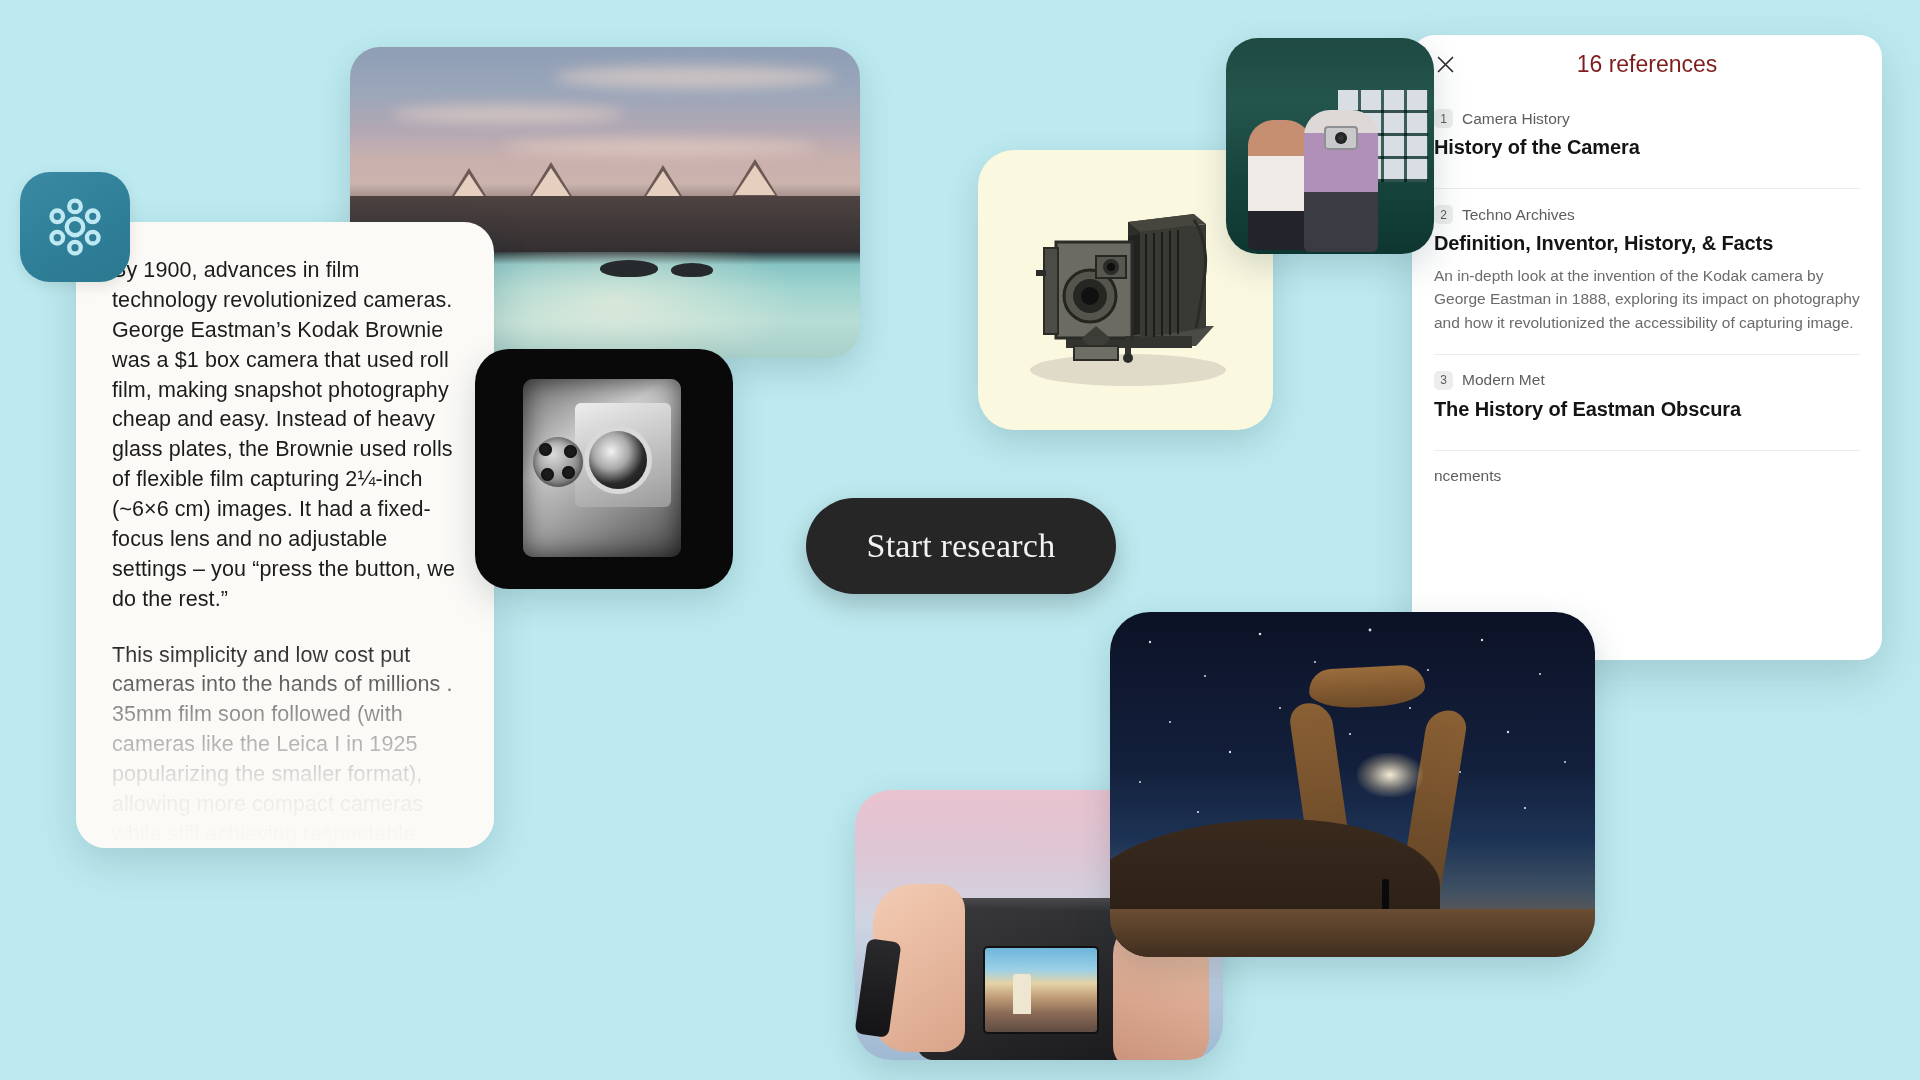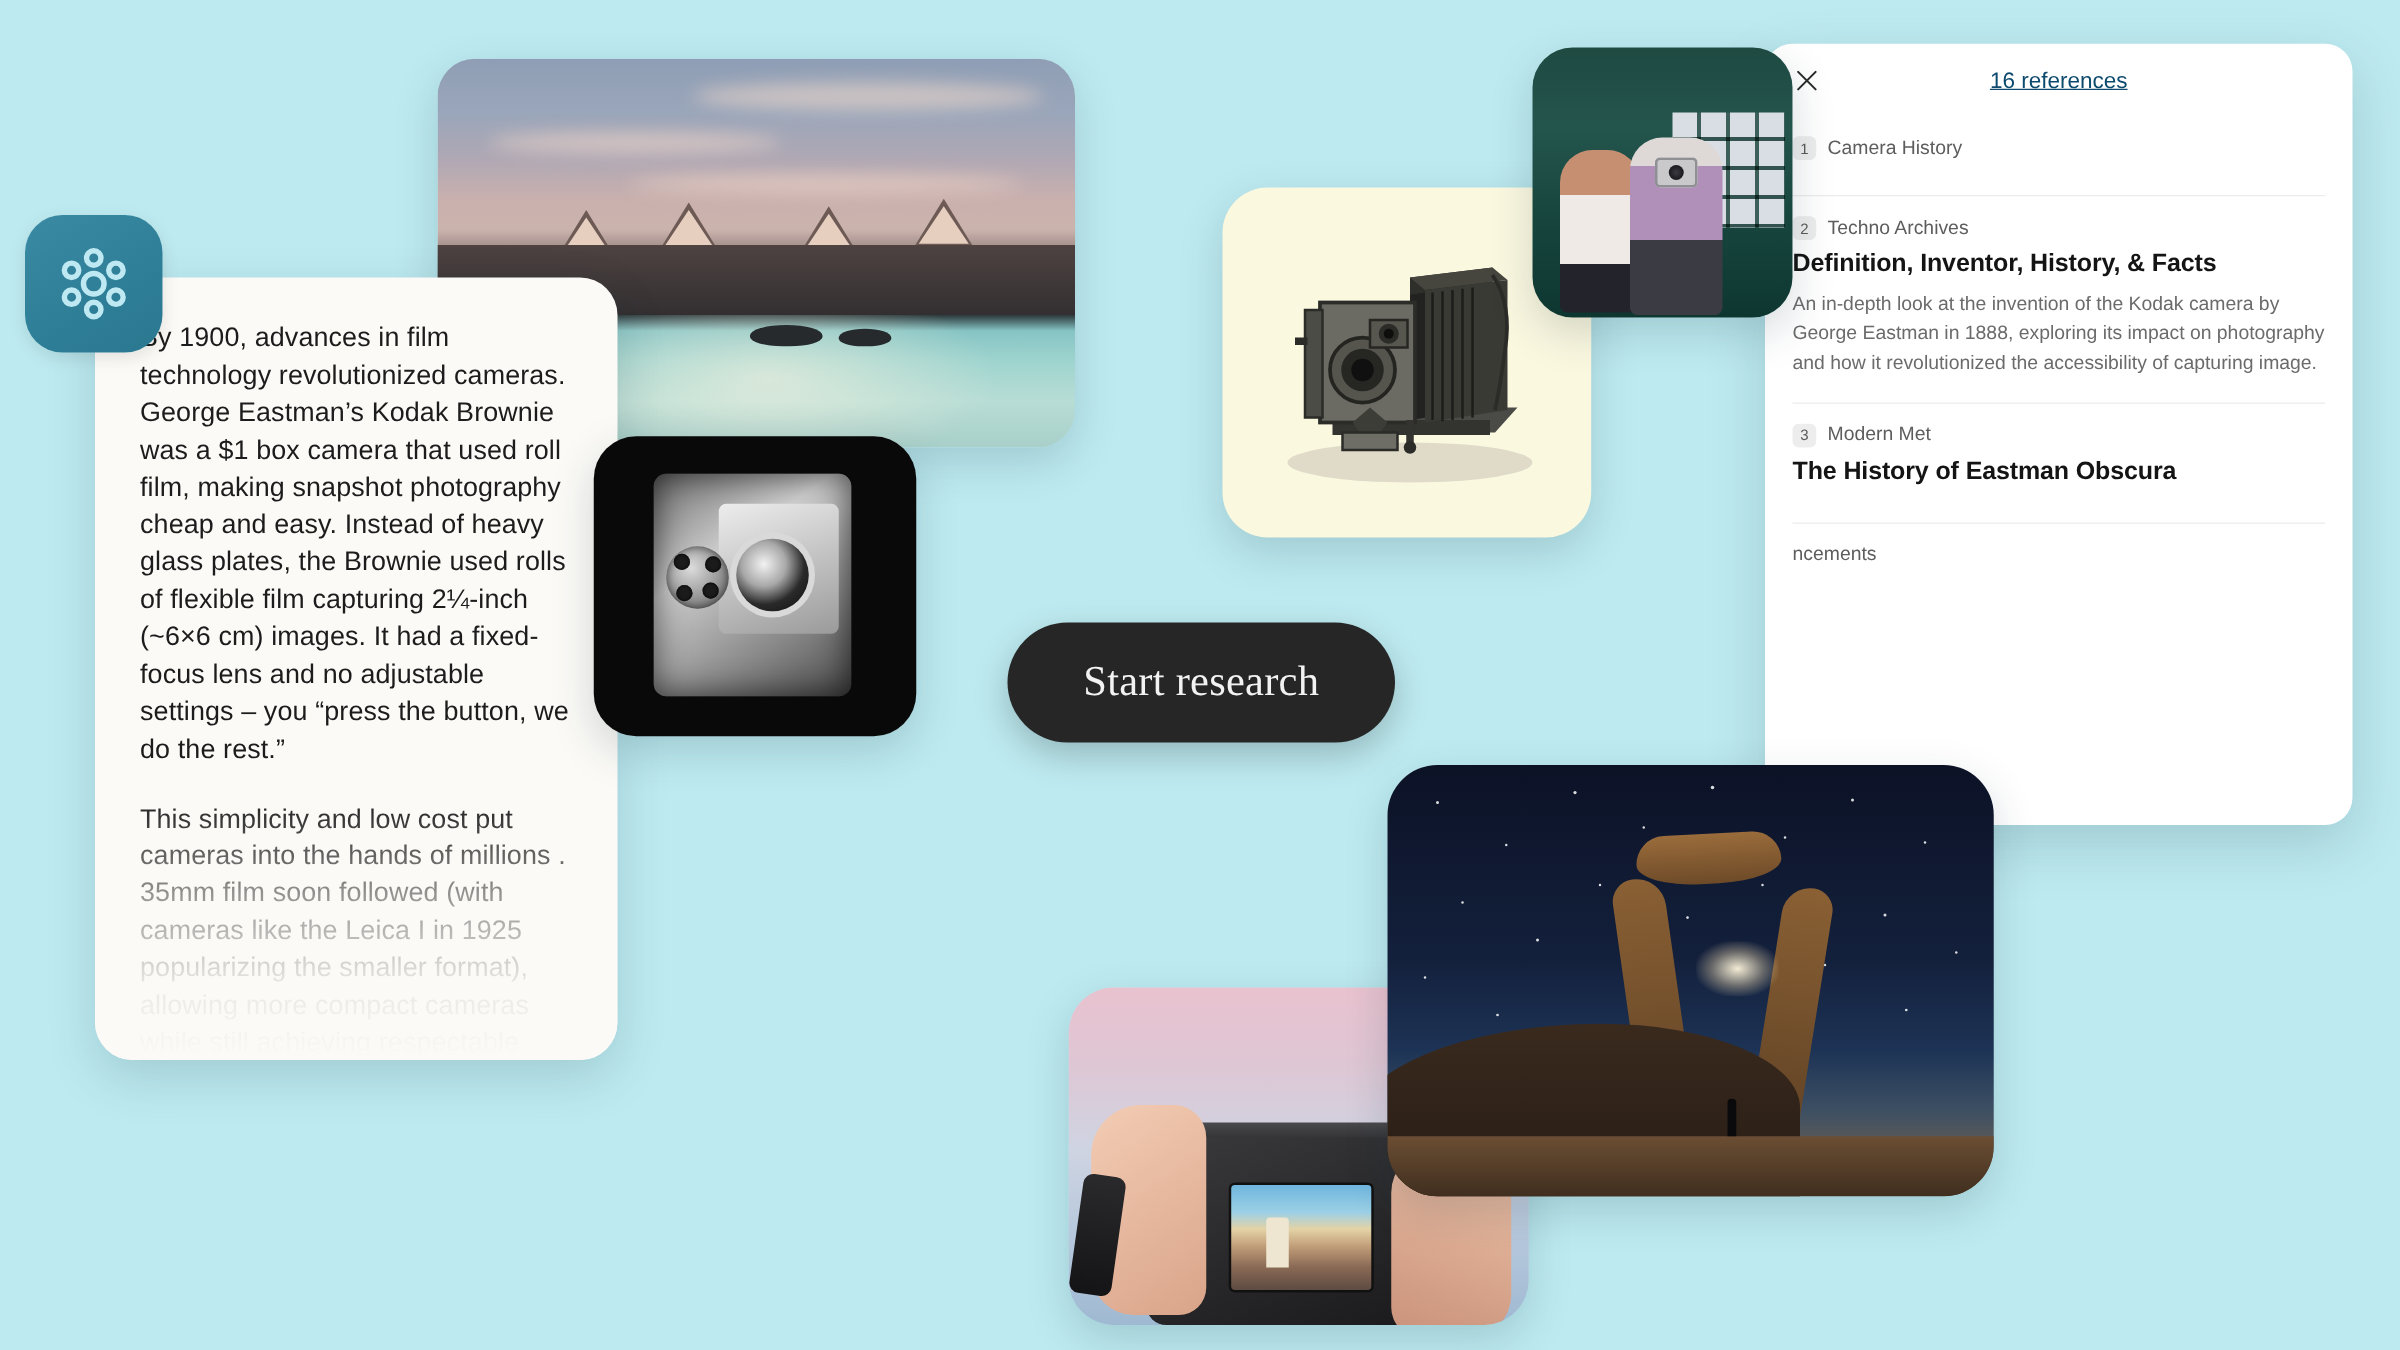--- a/index.html
+++ b/index.html
@@ -297,21 +297,21 @@
     border-radius: 22px;
     box-shadow: 0 16px 44px rgba(16,50,60,.17);
     z-index: 42;
     overflow: hidden;
   }
   .refs-header {
     position: relative;
     height: 58px;
     display: flex; align-items: center; justify-content: center;
   }
-  .refs-title { font-size: 18px; color: #0c4a6e; text-decoration: underline; }
+  .refs-title { font-size: 23px; color: #7f1d1d; }
   .refs-close {
     position:absolute; left: 18px; top: 50%; transform: translateY(-50%);
     width: 30px; height: 30px; cursor: pointer;
     display:flex; align-items:center; justify-content:center;
     background: none; border: none; padding: 0;
   }
   .refs-close svg { width: 21px; height: 21px; }
   .refs-list { padding: 0 22px; }
   .ref-item { padding: 16px 0 20px 0; border-bottom: 1px solid #ececec; }
   .ref-item:last-child { border-bottom: none; }
@@ -466,20 +466,21 @@
       </button>
       <div class="refs-title">16 references</div>
     </div>
     <div class="refs-list">
 
       <div class="ref-item">
         <div class="ref-source">
           <span class="ref-num">1</span>
           <span class="ref-source-name">Camera History</span>
         </div>
+        <div class="ref-title">History of the Camera</div>
       </div>
 
       <div class="ref-item">
         <div class="ref-source">
           <span class="ref-num">2</span>
           <span class="ref-source-name">Techno Archives</span>
         </div>
         <div class="ref-title">Definition, Inventor, History, &amp; Facts</div>
         <div class="ref-desc">An in-depth look at the invention of the Kodak camera by George Eastman in 1888, exploring its impact on photography and how it revolutionized the accessibility of capturing image.</div>
       </div>

